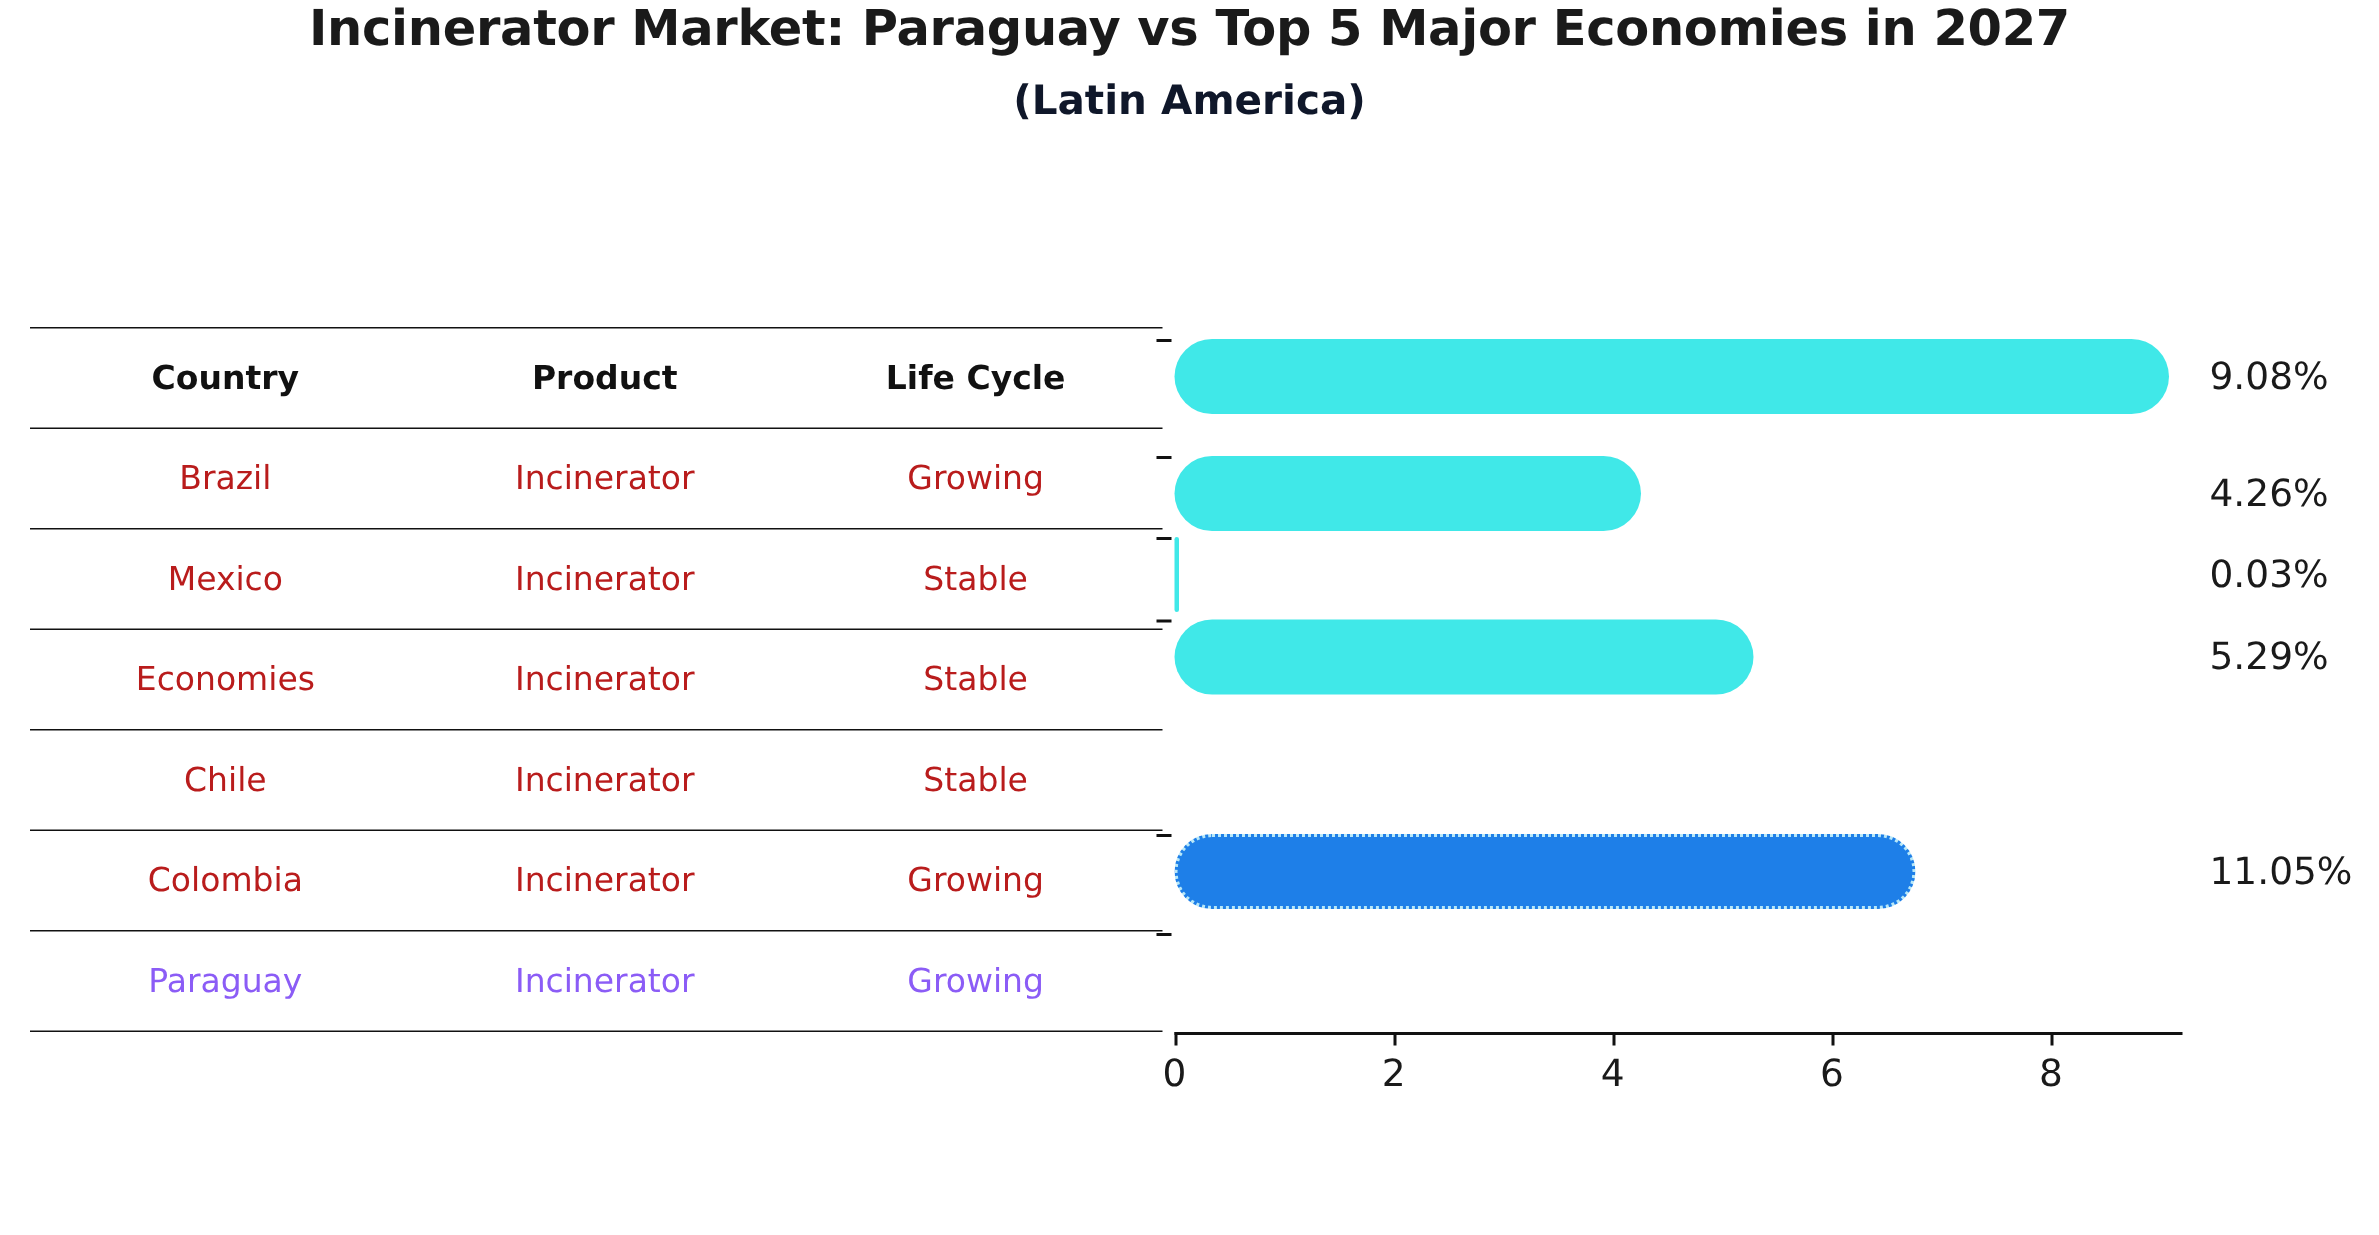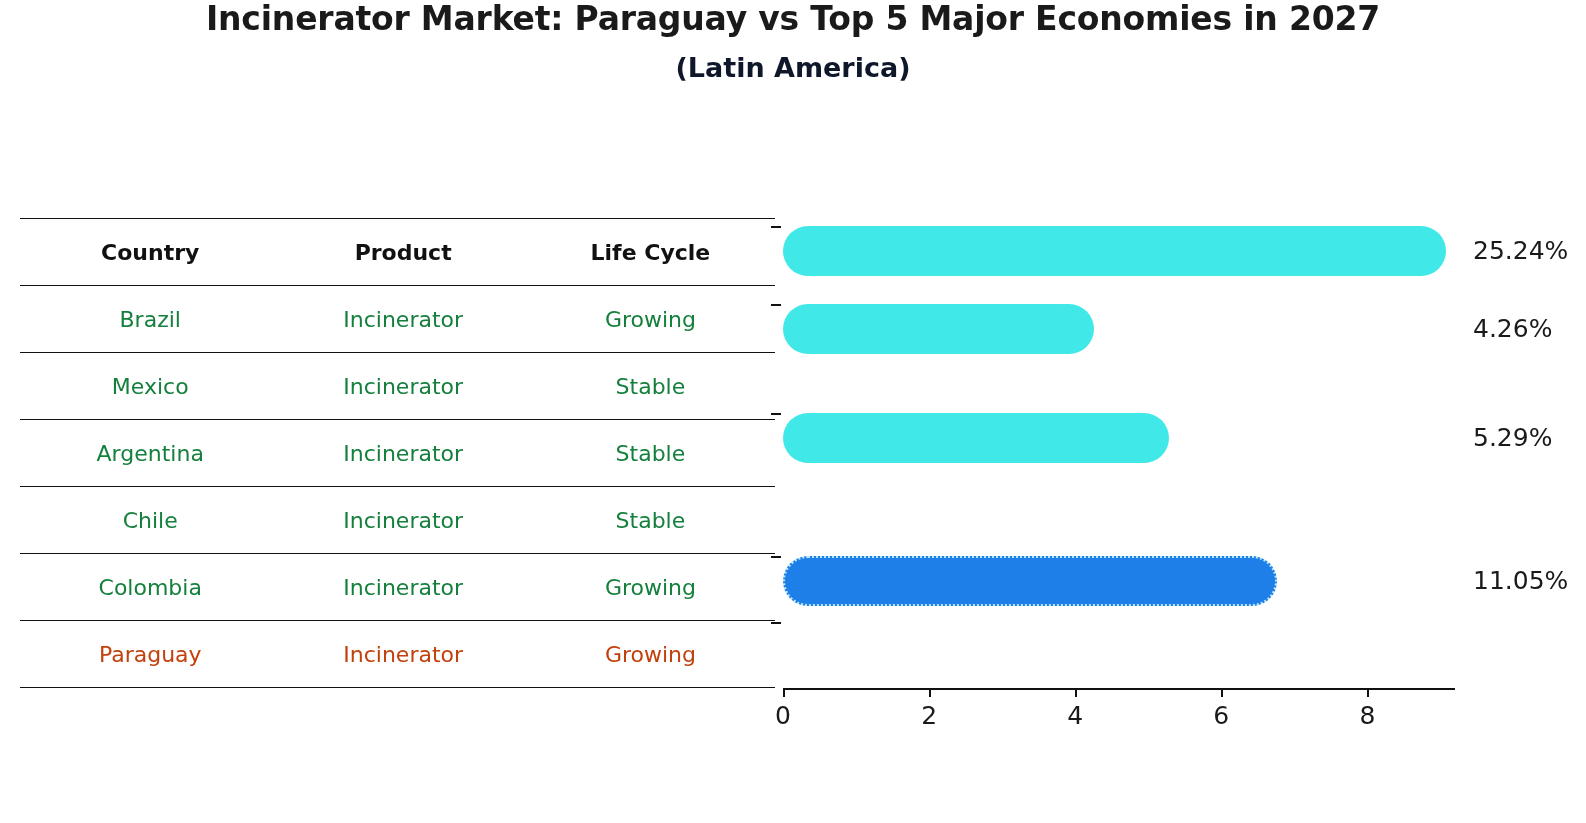--- a/index.html
+++ b/index.html
@@ -68,25 +68,25 @@
   }
   table.data-table thead th {
     font-weight: bold;
     color: #111111;
     font-size: 22px;
     height: 66px;
     border-top: 1.6px solid #111111;
     border-bottom: 1.6px solid #111111;
   }
   table.data-table tbody td {
-    color: #15803d;
+    color: #b91c1c;
     border-bottom: 1.6px solid #111111;
   }
   table.data-table tbody tr.highlight-row td {
-    color: #c2410c;
+    color: #8b5cf6;
   }
 
   
   #chart-panel {
     position: absolute;
     left: 783px;
     top: 218px;
     width: 672px;
     height: 480px;
   }
@@ -196,21 +196,21 @@
         <td>Brazil</td>
         <td>Incinerator</td>
         <td>Growing</td>
       </tr>
       <tr>
         <td>Mexico</td>
         <td>Incinerator</td>
         <td>Stable</td>
       </tr>
       <tr>
-        <td>Argentina</td>
+        <td>Economies</td>
         <td>Incinerator</td>
         <td>Stable</td>
       </tr>
       <tr>
         <td>Chile</td>
         <td>Incinerator</td>
         <td>Stable</td>
       </tr>
       <tr>
         <td>Colombia</td>
@@ -223,26 +223,31 @@
         <td>Growing</td>
       </tr>
     </tbody>
   </table>
 </div>
 
 <div id="chart-panel">
   <div id="plot-area">
       <div class="bar-row" style="top: 0px;">
         <div class="bar" title="Brazil" style="width: 663.235px;"></div>
-        <div class="bar-value">25.24%</div>
+        <div class="bar-value">9.08%</div>
         <div class="y-tick" style="top: 8px;"></div>
       </div>
       <div class="bar-row" style="top: 78px;">
         <div class="bar" title="Mexico" style="width: 311.165px;"></div>
         <div class="bar-value">4.26%</div>
+        <div class="y-tick" style="top: 8px;"></div>
+      </div>
+      <div class="bar-row" style="top: 132px;">
+        <div class="bar thin" title="Argentina" style="width: 3px;"></div>
+        <div class="bar-value">0.03%</div>
         <div class="y-tick" style="top: 8px;"></div>
       </div>
       <div class="bar-row" style="top: 187px;">
         <div class="bar" title="Colombia" style="width: 386.4px;"></div>
         <div class="bar-value">5.29%</div>
         <div class="y-tick" style="top: 8px;"></div>
       </div>
       <div class="bar-row" style="top: 330px;">
         <div class="bar highlight" title="Paraguay" style="width: 493.774px;"></div>
         <div class="bar-value">11.05%</div>

